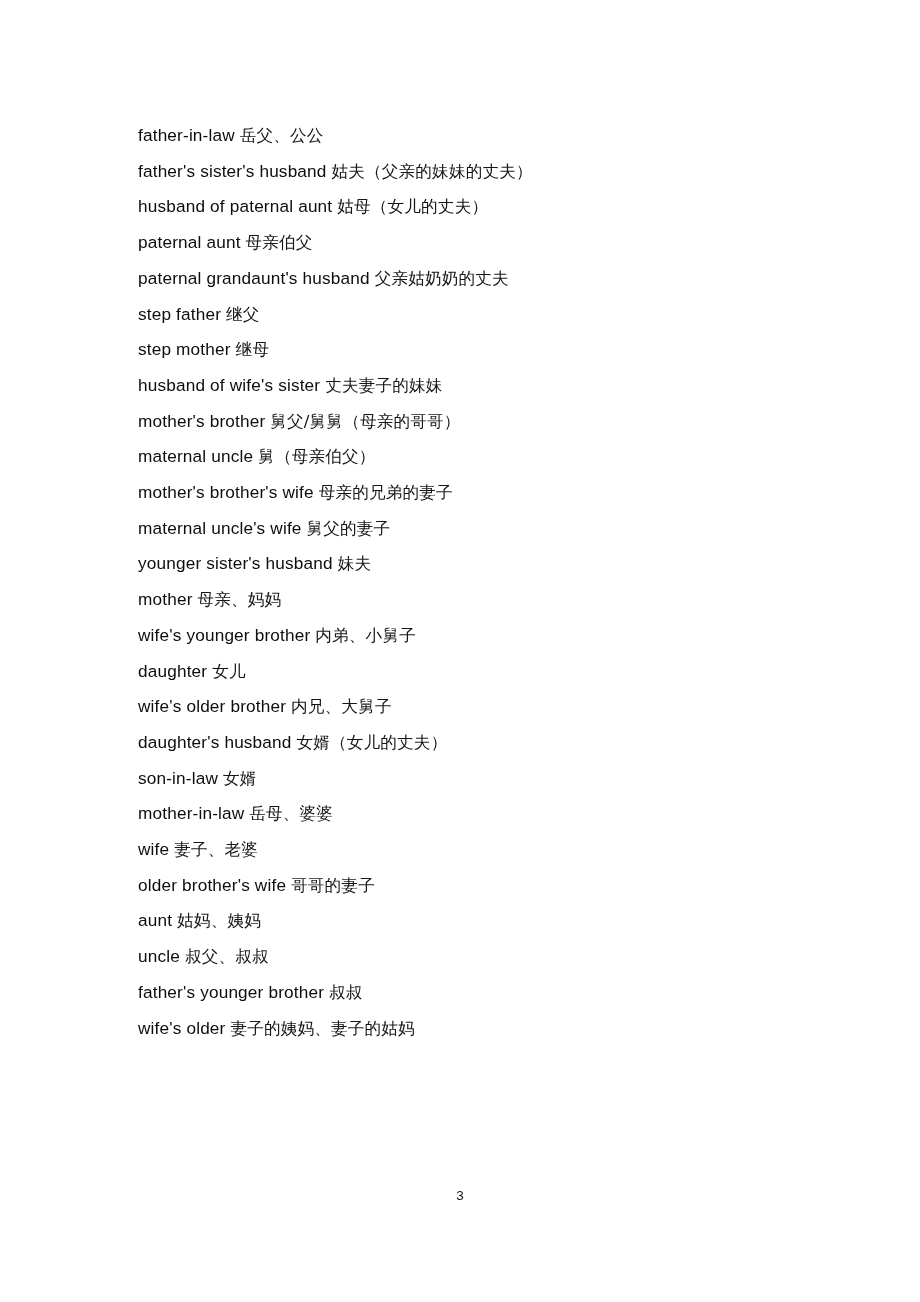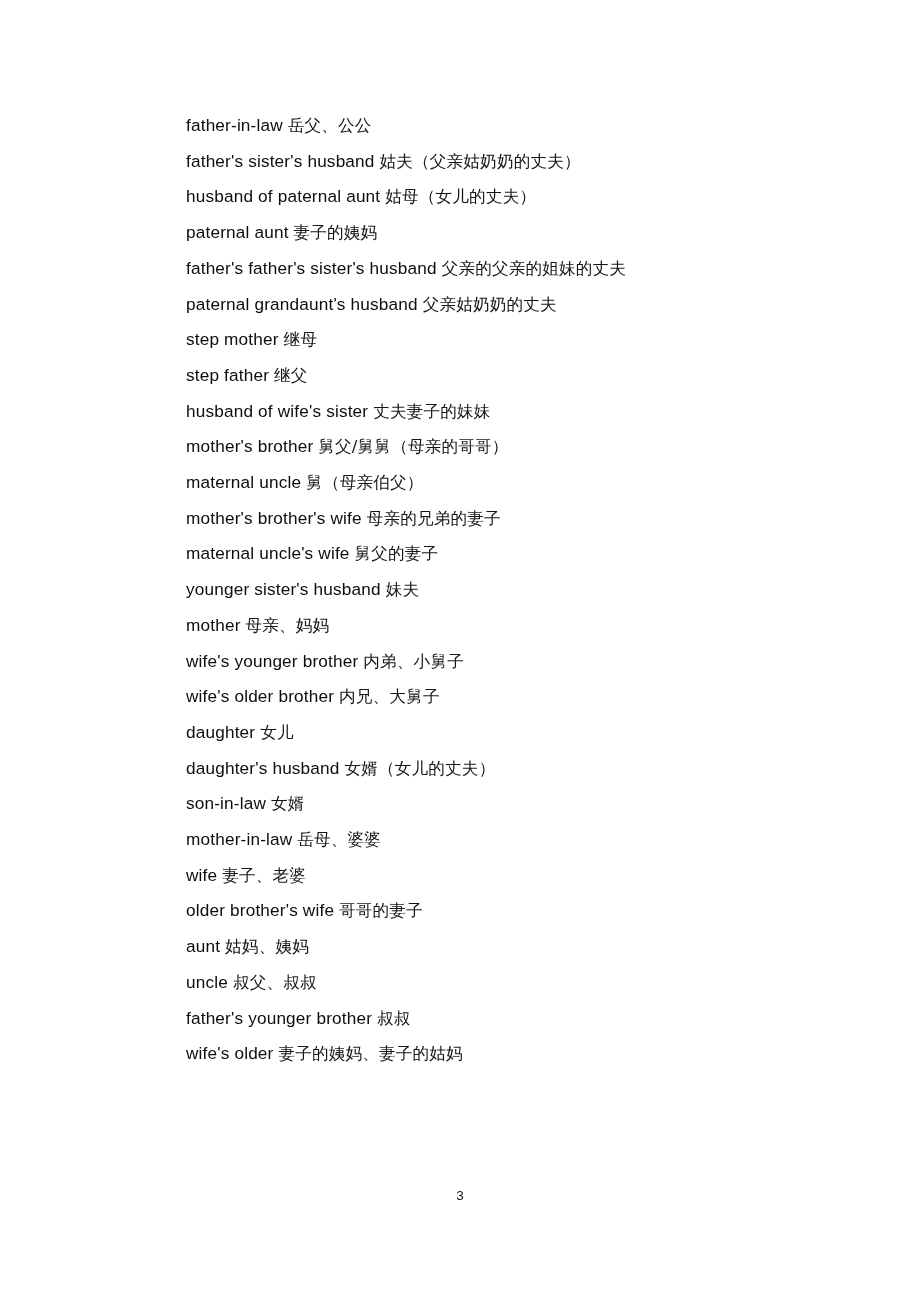--- a/index.html
+++ b/index.html
@@ -19,23 +19,22 @@
     position: absolute;
     left: 0;
     top: 0;
     width: 920px;
     height: 1302px;
     background: #ffffff;
   }
   .content {
     position: absolute;
     left: 138px;
-    top: 108px;
+    top: 118px;
     width: 680px;
-    margin-left: 48px;
   }
   .entry-line {
     font-size: 17.2px;
     line-height: 35.7px;
     white-space: nowrap;
     color: #0d0d0d;
     letter-spacing: 0.01em;
     font-weight: 400;
   }
   .entry-line .term {
@@ -57,37 +56,36 @@
     font-family: "Liberation Sans", sans-serif;
     color: #141414;
   }
 </style>
 </head>
 <body>
 
 <div class="page">
   <div class="content">
       <div class="entry-line"><span class="term">father-in-law</span> <span class="gloss">岳父、公公</span></div>
-      <div class="entry-line"><span class="term">father's sister's husband</span> <span class="gloss">姑夫（父亲姑奶奶的丈夫）</span></div>
+      <div class="entry-line"><span class="term">father's sister's husband</span> <span class="gloss">姑夫（父亲的妹妹的丈夫）</span></div>
       <div class="entry-line"><span class="term">husband of paternal aunt</span> <span class="gloss">姑母（女儿的丈夫）</span></div>
-      <div class="entry-line"><span class="term">paternal aunt</span> <span class="gloss">妻子的姨妈</span></div>
-      <div class="entry-line"><span class="term">father's father's sister's husband</span> <span class="gloss">父亲的父亲的姐妹的丈夫</span></div>
+      <div class="entry-line"><span class="term">paternal aunt</span> <span class="gloss">母亲伯父</span></div>
       <div class="entry-line"><span class="term">paternal grandaunt's husband</span> <span class="gloss">父亲姑奶奶的丈夫</span></div>
+      <div class="entry-line"><span class="term">step father</span> <span class="gloss">继父</span></div>
       <div class="entry-line"><span class="term">step mother</span> <span class="gloss">继母</span></div>
-      <div class="entry-line"><span class="term">step father</span> <span class="gloss">继父</span></div>
       <div class="entry-line"><span class="term">husband of wife's sister</span> <span class="gloss">丈夫妻子的妹妹</span></div>
       <div class="entry-line"><span class="term">mother's brother</span> <span class="gloss">舅父/舅舅（母亲的哥哥）</span></div>
       <div class="entry-line"><span class="term">maternal uncle</span> <span class="gloss">舅（母亲伯父）</span></div>
       <div class="entry-line"><span class="term">mother's brother's wife</span> <span class="gloss">母亲的兄弟的妻子</span></div>
       <div class="entry-line"><span class="term">maternal uncle's wife</span> <span class="gloss">舅父的妻子</span></div>
       <div class="entry-line"><span class="term">younger sister's husband</span> <span class="gloss">妹夫</span></div>
       <div class="entry-line"><span class="term">mother</span> <span class="gloss">母亲、妈妈</span></div>
       <div class="entry-line"><span class="term">wife's younger brother</span> <span class="gloss">内弟、小舅子</span></div>
+      <div class="entry-line"><span class="term">daughter</span> <span class="gloss">女儿</span></div>
       <div class="entry-line"><span class="term">wife's older brother</span> <span class="gloss">内兄、大舅子</span></div>
-      <div class="entry-line"><span class="term">daughter</span> <span class="gloss">女儿</span></div>
       <div class="entry-line"><span class="term">daughter's husband</span> <span class="gloss">女婿（女儿的丈夫）</span></div>
       <div class="entry-line"><span class="term">son-in-law</span> <span class="gloss">女婿</span></div>
       <div class="entry-line"><span class="term">mother-in-law</span> <span class="gloss">岳母、婆婆</span></div>
       <div class="entry-line"><span class="term">wife</span> <span class="gloss">妻子、老婆</span></div>
       <div class="entry-line"><span class="term">older brother's wife</span> <span class="gloss">哥哥的妻子</span></div>
       <div class="entry-line"><span class="term">aunt</span> <span class="gloss">姑妈、姨妈</span></div>
       <div class="entry-line"><span class="term">uncle</span> <span class="gloss">叔父、叔叔</span></div>
       <div class="entry-line"><span class="term">father's younger brother</span> <span class="gloss">叔叔</span></div>
       <div class="entry-line"><span class="term">wife's older</span> <span class="gloss">妻子的姨妈、妻子的姑妈</span></div>
     </div>

